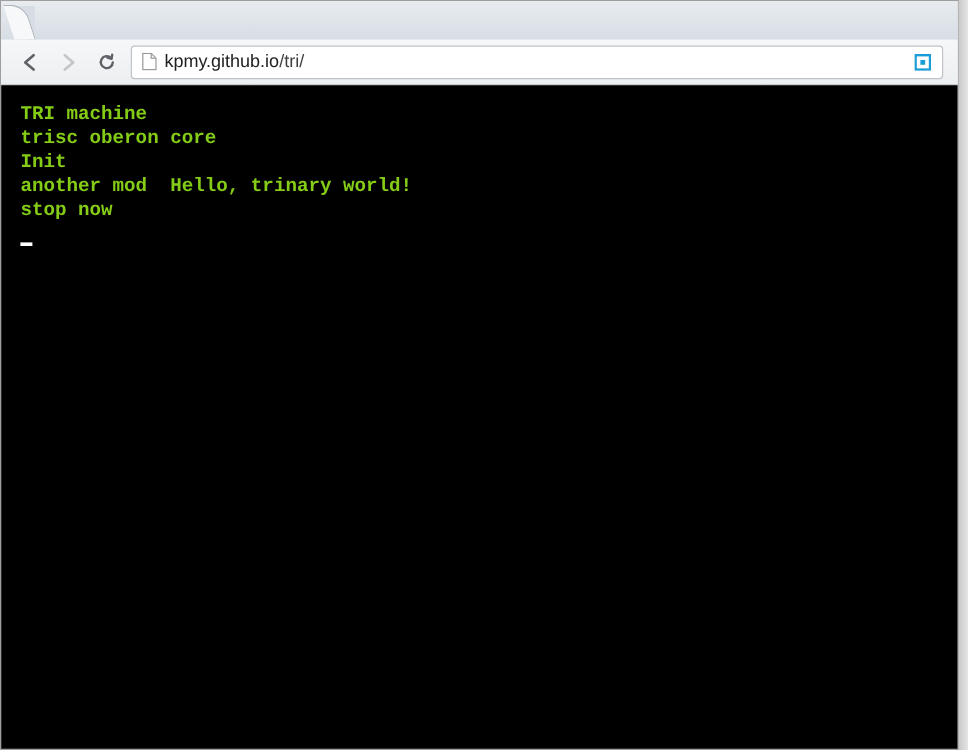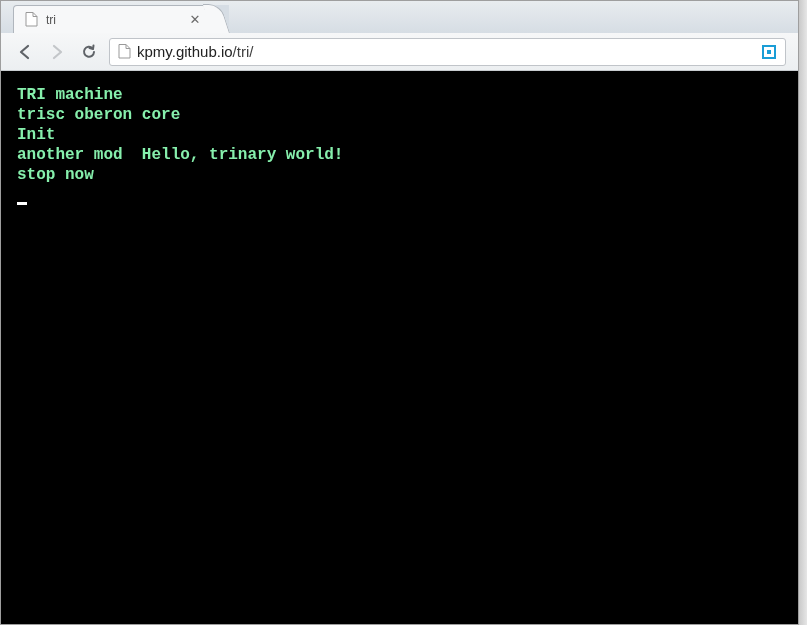--- a/index.html
+++ b/index.html
@@ -145,21 +145,21 @@
       align-items: center;
       justify-content: center;
       color: #1a9dd6;
       cursor: pointer;
     }
     .content {
       background: #000;
       width: 100%;
       height: calc(100% - 70px);
       padding: 14px 16px;
-      color: #86efac;
+      color: #84cc16;
       font-family: "Courier New", Courier, monospace;
       font-size: 16px;
       line-height: 1.25;
       font-weight: bold;
       white-space: pre;
     }
     .cursor {
       display: inline-block;
       width: 10px;
       height: 3px;
@@ -174,30 +174,20 @@
       width: 8px;
       height: 100%;
       background: linear-gradient(to right, #c9c9c9, #e6e6e6);
     }
   </style>
 </head>
 <body>
 
 <div class="window-frame">
   <div class="tab-bar">
-    <div class="tab">
-      <span class="file-icon">
-        <svg width="13" height="15" viewBox="0 0 13 15">
-          <path d="M1 0.5 L8 0.5 L12 4.5 L12 14 L1 14 Z" fill="#fff" stroke="#999" stroke-width="1"></path>
-          <path d="M8 0.5 L8 4.5 L12 4.5" fill="none" stroke="#999" stroke-width="1"></path>
-        </svg>
-      </span>
-      <span>tri</span>
-      <span class="close-icon">✕</span>
-    </div>
     <div class="tab-curve"></div>
   </div>
 
   <div class="nav-bar">
     <div class="nav-btn">
       <svg width="18" height="18" viewBox="0 0 18 18">
         <path d="M12 3 L5 9 L12 15" fill="none" stroke="#5f6368" stroke-width="2.2" stroke-linecap="round" stroke-linejoin="round"></path>
       </svg>
     </div>
     <div class="nav-btn disabled">

